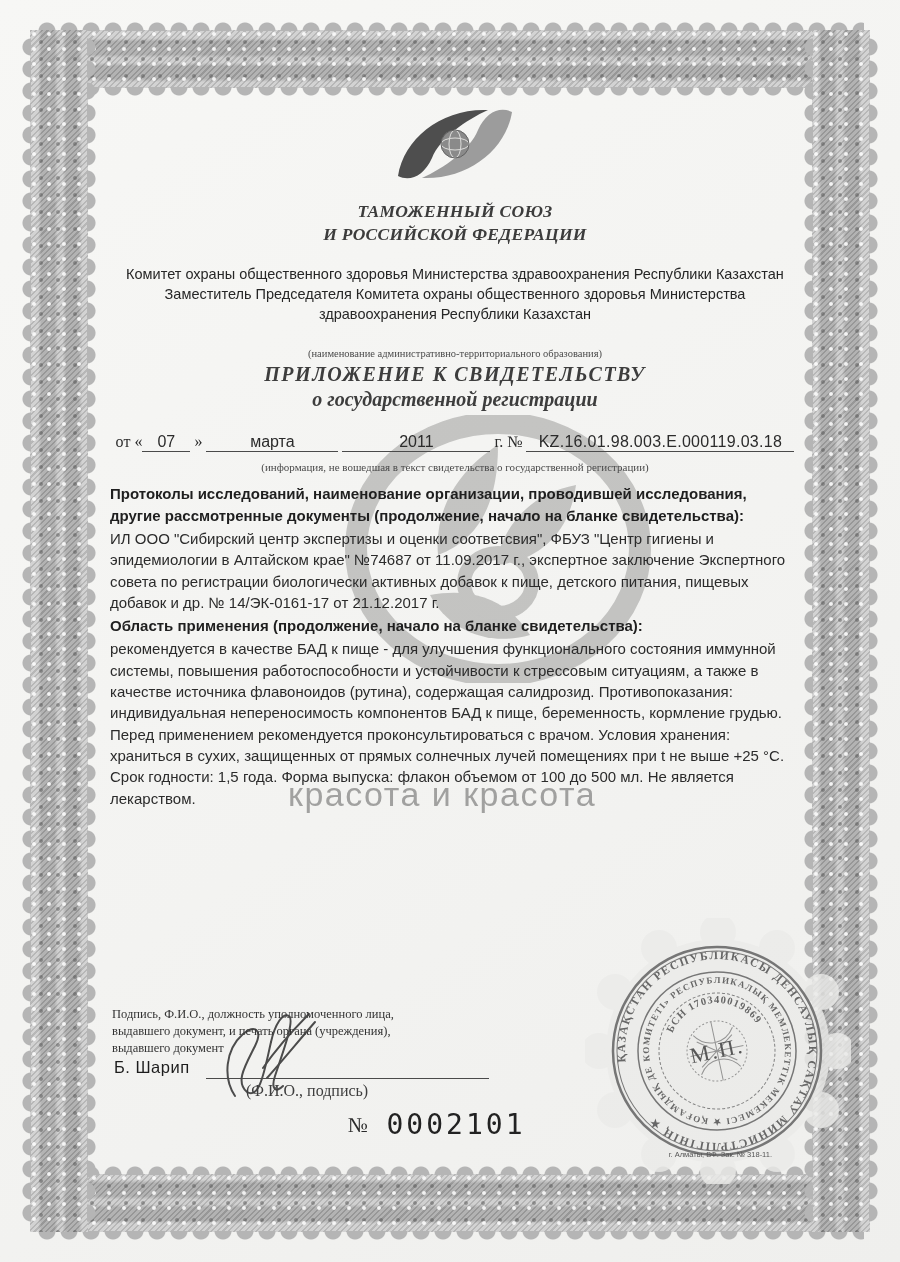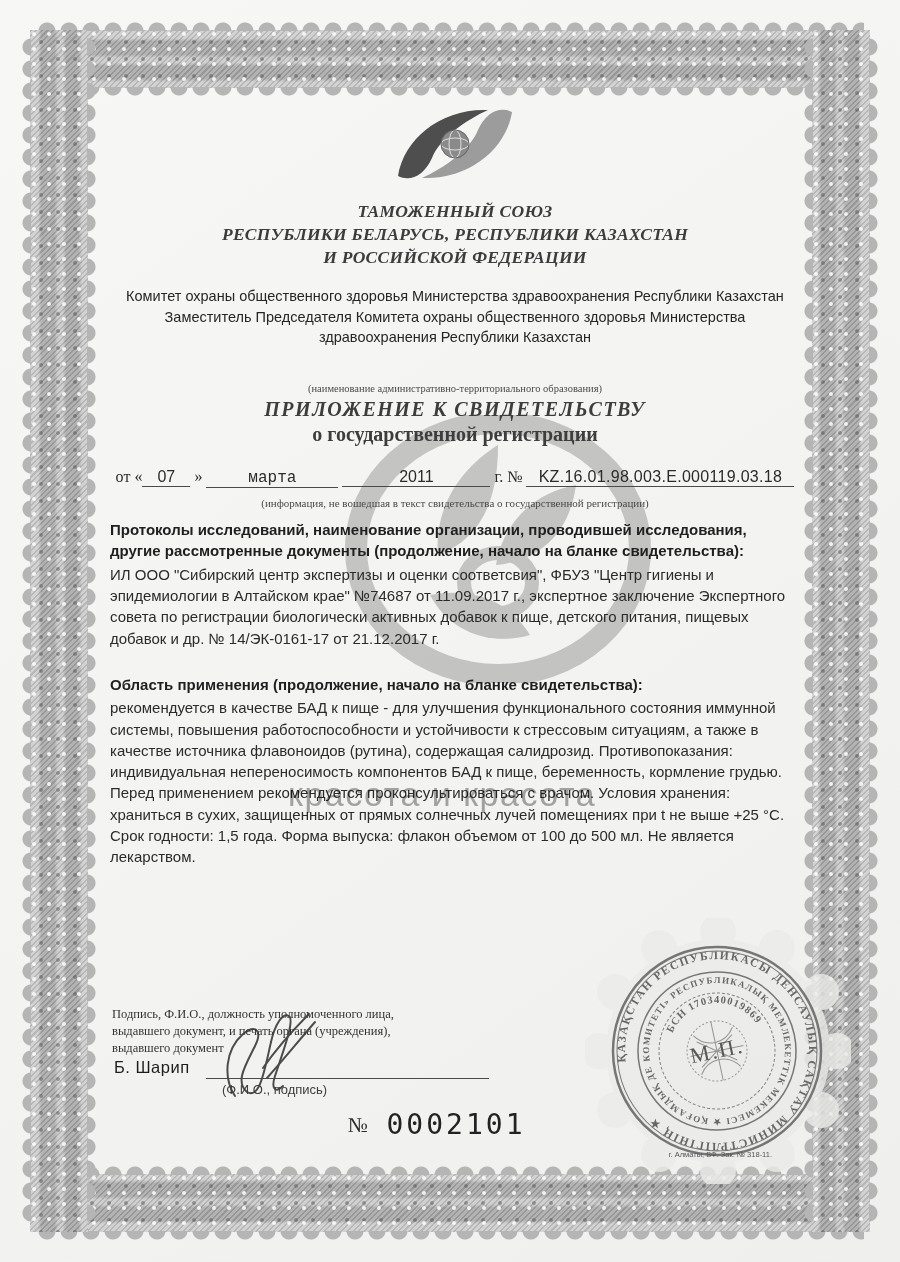--- a/index.html
+++ b/index.html
@@ -36,41 +36,41 @@
   .sc.v.inA {right:-8px;background-image:radial-gradient(circle at 0px 11px,#b5b5b5 8px,rgba(181,181,181,0) 9px);}
   .sc.v.outB{right:-8px;background-image:radial-gradient(circle at 0px 11px,#b5b5b5 8px,rgba(181,181,181,0) 9px);}
   .sc.v.inB {left:-8px;background-image:radial-gradient(circle at 9px 11px,#b5b5b5 8px,rgba(181,181,181,0) 9px);}
 
   
   .content{position:absolute;left:110px;top:96px;width:690px;}
   .logo{display:block;margin:0 auto;}
   .org{margin-top:8px;text-align:center;font-family:"Liberation Serif",serif;font-style:italic;font-weight:bold;font-size:17.5px;line-height:1.3;color:#3c3c3c;letter-spacing:.3px;}
   .issuer{margin-top:18px;text-align:center;font-size:14.5px;line-height:1.4;color:#262626;}
   .cap{ text-align:center;font-family:"Liberation Serif",serif;font-size:10.5px;color:#4a4a4a;}
-  .cap.first{margin-top:36px;}
+  .cap.first{margin-top:24px;}
   .title{margin-top:4px;text-align:center;font-family:"Liberation Serif",serif;font-style:italic;font-weight:bold;font-size:20px;letter-spacing:1.5px;color:#3d3d3d;}
-  .subtitle{text-align:center;font-family:"Liberation Serif",serif;font-weight:bold;font-size:20px;color:#3d3d3d;margin-top:2px;}
+  .subtitle{text-align:center;font-family:"Liberation Serif",serif;font-style:italic;font-weight:bold;font-size:20px;color:#3d3d3d;margin-top:2px;}
   .dateline{margin-top:22px;text-align:center;font-family:"Liberation Serif",serif;font-size:16px;color:#2b2b2b;white-space:nowrap;}
   .dateline .u{display:inline-block;border-bottom:1.5px solid #4a4a4a;text-align:center;font-family:"Liberation Sans",sans-serif;font-size:16px;}
   .dateline .u.day{width:48px;}
-  .dateline .u.month{width:132px;font-family:Liberation Mono, monospace;}
+  .dateline .u.month{width:132px;}
   .dateline .u.year{width:148px;}
   .dateline .u.num{width:268px;letter-spacing:.3px;}
   .cap.second{margin-top:9px;font-size:11px;}
   .sec{margin-top:10px;}
-  .sec + .sec{margin-top:25px;}
+  .sec + .sec{margin-top:2px;}
   .sec .head{font-weight:bold;font-size:15px;line-height:1.42;color:#1f1f1f;}
   .sec .body{font-size:15px;line-height:1.42;color:#2b2b2b;margin-top:2px;}
 
   
   .sig-cap{position:absolute;left:112px;top:1006px;width:340px;font-family:"Liberation Serif",serif;font-size:12.5px;line-height:1.35;color:#333;}
   .sig-name-row{position:absolute;left:114px;top:1058px;width:375px;}
   .sig-name{font-size:16.5px;letter-spacing:.5px;color:#1d1d1d;display:inline-block;}
   .sig-rule{position:absolute;left:92px;right:0;top:20px;border-bottom:1.5px solid #4a4a4a;}
-  .sig-rule-cap{position:absolute;left:108px;top:24px;font-family:Liberation Sans, sans-serif;font-size:13px;color:#3e3e3e;}
+  .sig-rule-cap{position:absolute;left:132px;top:24px;font-family:Liberation Serif, serif;font-size:16px;color:#3e3e3e;}
   .sig-scribble{position:absolute;left:205px;top:1008px;pointer-events:none;}
 
   
   .rosette{position:absolute;left:585px;top:918px;pointer-events:none;opacity:.8;}
   .stamp{position:absolute;left:594px;top:928px;pointer-events:none;opacity:.92;}
   .stamp text{font-family:"Liberation Serif",serif;fill:#5c5c5c;}
   .stamp .ring-txt{font-size:11.5px;letter-spacing:1.6px;font-weight:bold;}
   .stamp .ring-txt2{font-size:9px;letter-spacing:1.2px;font-weight:bold;}
   .stamp .bsn-txt{font-size:10.5px;letter-spacing:1px;font-weight:bold;}
   .stamp .mp{font-size:22px;letter-spacing:2px;fill:#4c4c4c;}
@@ -129,21 +129,20 @@
       <circle cx="85" cy="48" r="14" fill="#8a8a8a"></circle>
       <g stroke="#e7e7e5" stroke-width="1" fill="none" opacity=".9">
         <ellipse cx="85" cy="48" rx="14" ry="6"></ellipse>
         <ellipse cx="85" cy="48" rx="6" ry="14"></ellipse>
         <circle cx="85" cy="48" r="14" stroke="#5d5d5d"></circle>
       </g>
     </svg>
 
     <div class="org">
       <div>ТАМОЖЕННЫЙ СОЮЗ</div>
-      <div>РЕСПУБЛИКИ БЕЛАРУСЬ, РЕСПУБЛИКИ КАЗАХСТАН</div>
       <div>И РОССИЙСКОЙ ФЕДЕРАЦИИ</div>
     </div>
 
     <div class="issuer">
       <div>Комитет охраны общественного здоровья Министерства здравоохранения Республики Казахстан</div>
       <div>Заместитель Председателя Комитета охраны общественного здоровья Министерства</div>
       <div>здравоохранения Республики Казахстан</div>
     </div>
 
     <div class="cap first">(наименование административно-территориального образования)</div>

